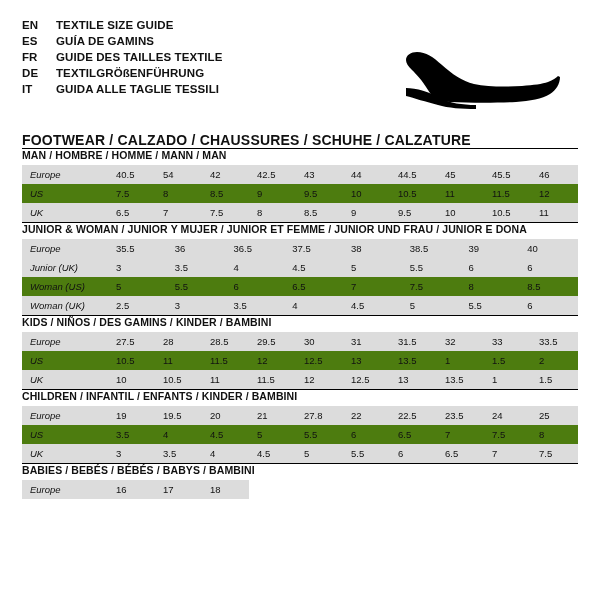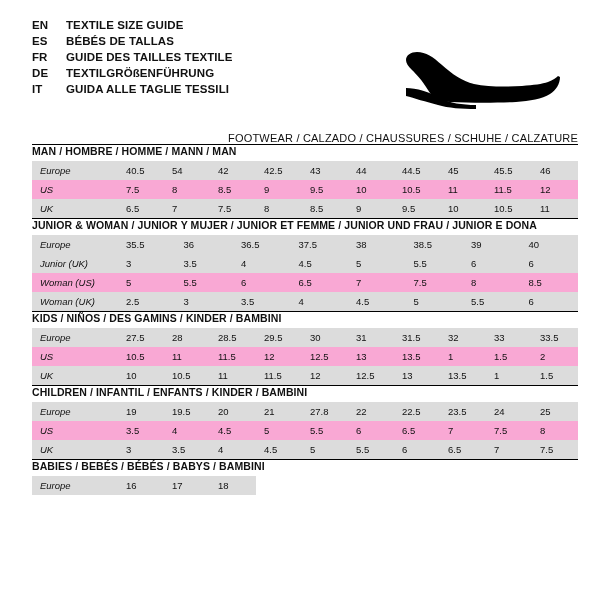--- a/index.html
+++ b/index.html
@@ -12,21 +12,21 @@
     background: #ffffff;
     font-family: "Liberation Sans", sans-serif;
     color: #111111;
     overflow: hidden;
   }
   .page {
     position: relative;
     width: 600px;
     height: 600px;
     box-sizing: border-box;
-    padding: 18px 22px 0 32px;
+    padding: 18px 22px 0 22px;
   }
 
   
   .header {
     display: flex;
     align-items: flex-start;
     justify-content: space-between;
   }
   .lang-block {
     display: flex;
@@ -51,24 +51,23 @@
   .shoe-wrap {
     width: 200px;
     height: 86px;
     margin-right: 8px;
     margin-top: 14px;
   }
   .shoe-wrap svg { display: block; }
 
   .category-line {
     margin-top: 14px;
-    font-size: 11px;
-    font-weight: normal;
+    font-size: 14px;
+    font-weight: bold;
     letter-spacing: 0.2px;
-    text-align: right;
   }
 
   
   .section {
   }
   .section-title {
     font-size: 10.5px;
     font-weight: bold;
     letter-spacing: 0.1px;
     padding-bottom: 4px;
@@ -83,21 +82,21 @@
     line-height: 11px;
     padding: 4px 0 4px 8px;
     text-align: left;
     border: none;
     white-space: nowrap;
   }
   tr.shaded td {
     background: #dcdcdc;
   }
   tr.plain td {
-    background: #f9a8d4;
+    background: #4d7c0f;
   }
   td.label {
     width: 78px;
     font-style: italic;
   }
   .sep {
     height: 1px;
     background: #000000;
     width: 100%;
   }
@@ -108,21 +107,21 @@
 <div class="page">
 
   <div class="header">
     <div class="lang-block">
       <div class="lang-row">
         <span class="lang-code">EN</span>
         <span class="lang-title">TEXTILE SIZE GUIDE</span>
       </div>
       <div class="lang-row">
         <span class="lang-code">ES</span>
-        <span class="lang-title">BÉBÉS DE TALLAS</span>
+        <span class="lang-title">GUÍA DE GAMINS</span>
       </div>
       <div class="lang-row">
         <span class="lang-code">FR</span>
         <span class="lang-title">GUIDE DES TAILLES TEXTILE</span>
       </div>
       <div class="lang-row">
         <span class="lang-code">DE</span>
         <span class="lang-title">TEXTILGRÖßENFÜHRUNG</span>
       </div>
       <div class="lang-row">

